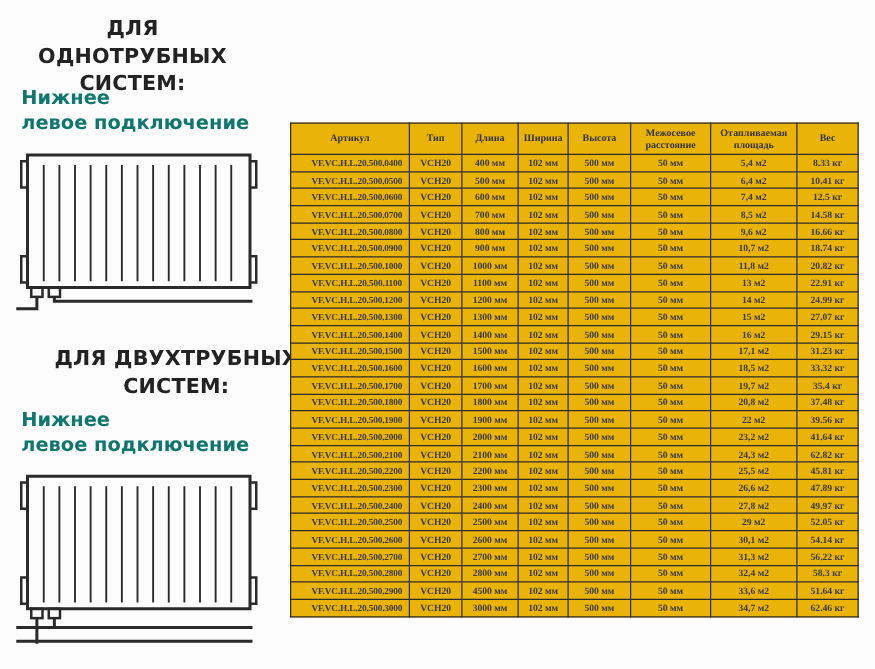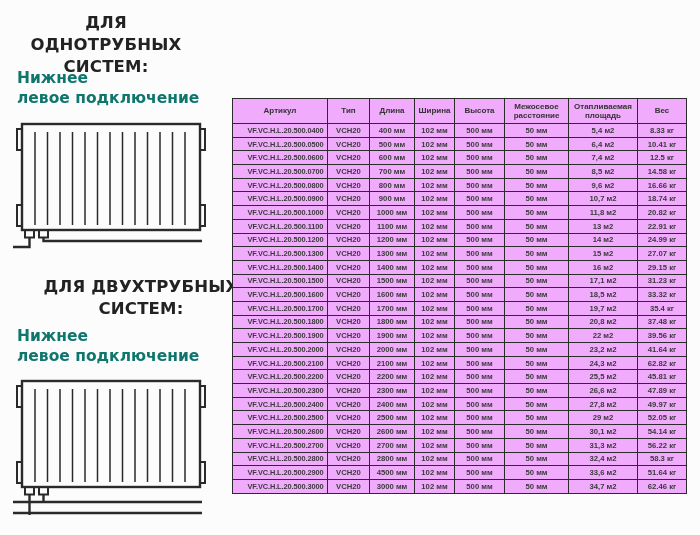--- a/index.html
+++ b/index.html
@@ -40,21 +40,22 @@
   #diagram-1{top:117px;}
   #diagram-2{top:374px;}
   .diagram svg{display:block;}
 
   
   .spec-table-wrap{position:absolute;left:232px;top:98px;}
   table.spec{
     border-collapse:collapse;
     table-layout:fixed;
     width:454px;
-    background:#f0abfc;
+    background:#eab308;
+    font-family:Liberation Serif, serif;
   }
   table.spec th,table.spec td{
     border:1.6px solid #2c2c2c;
     text-align:center;
     vertical-align:middle;
     font-weight:bold;
     color:#3a3a3a;
     padding:0 1px;
     overflow:hidden;
     white-space:nowrap;

